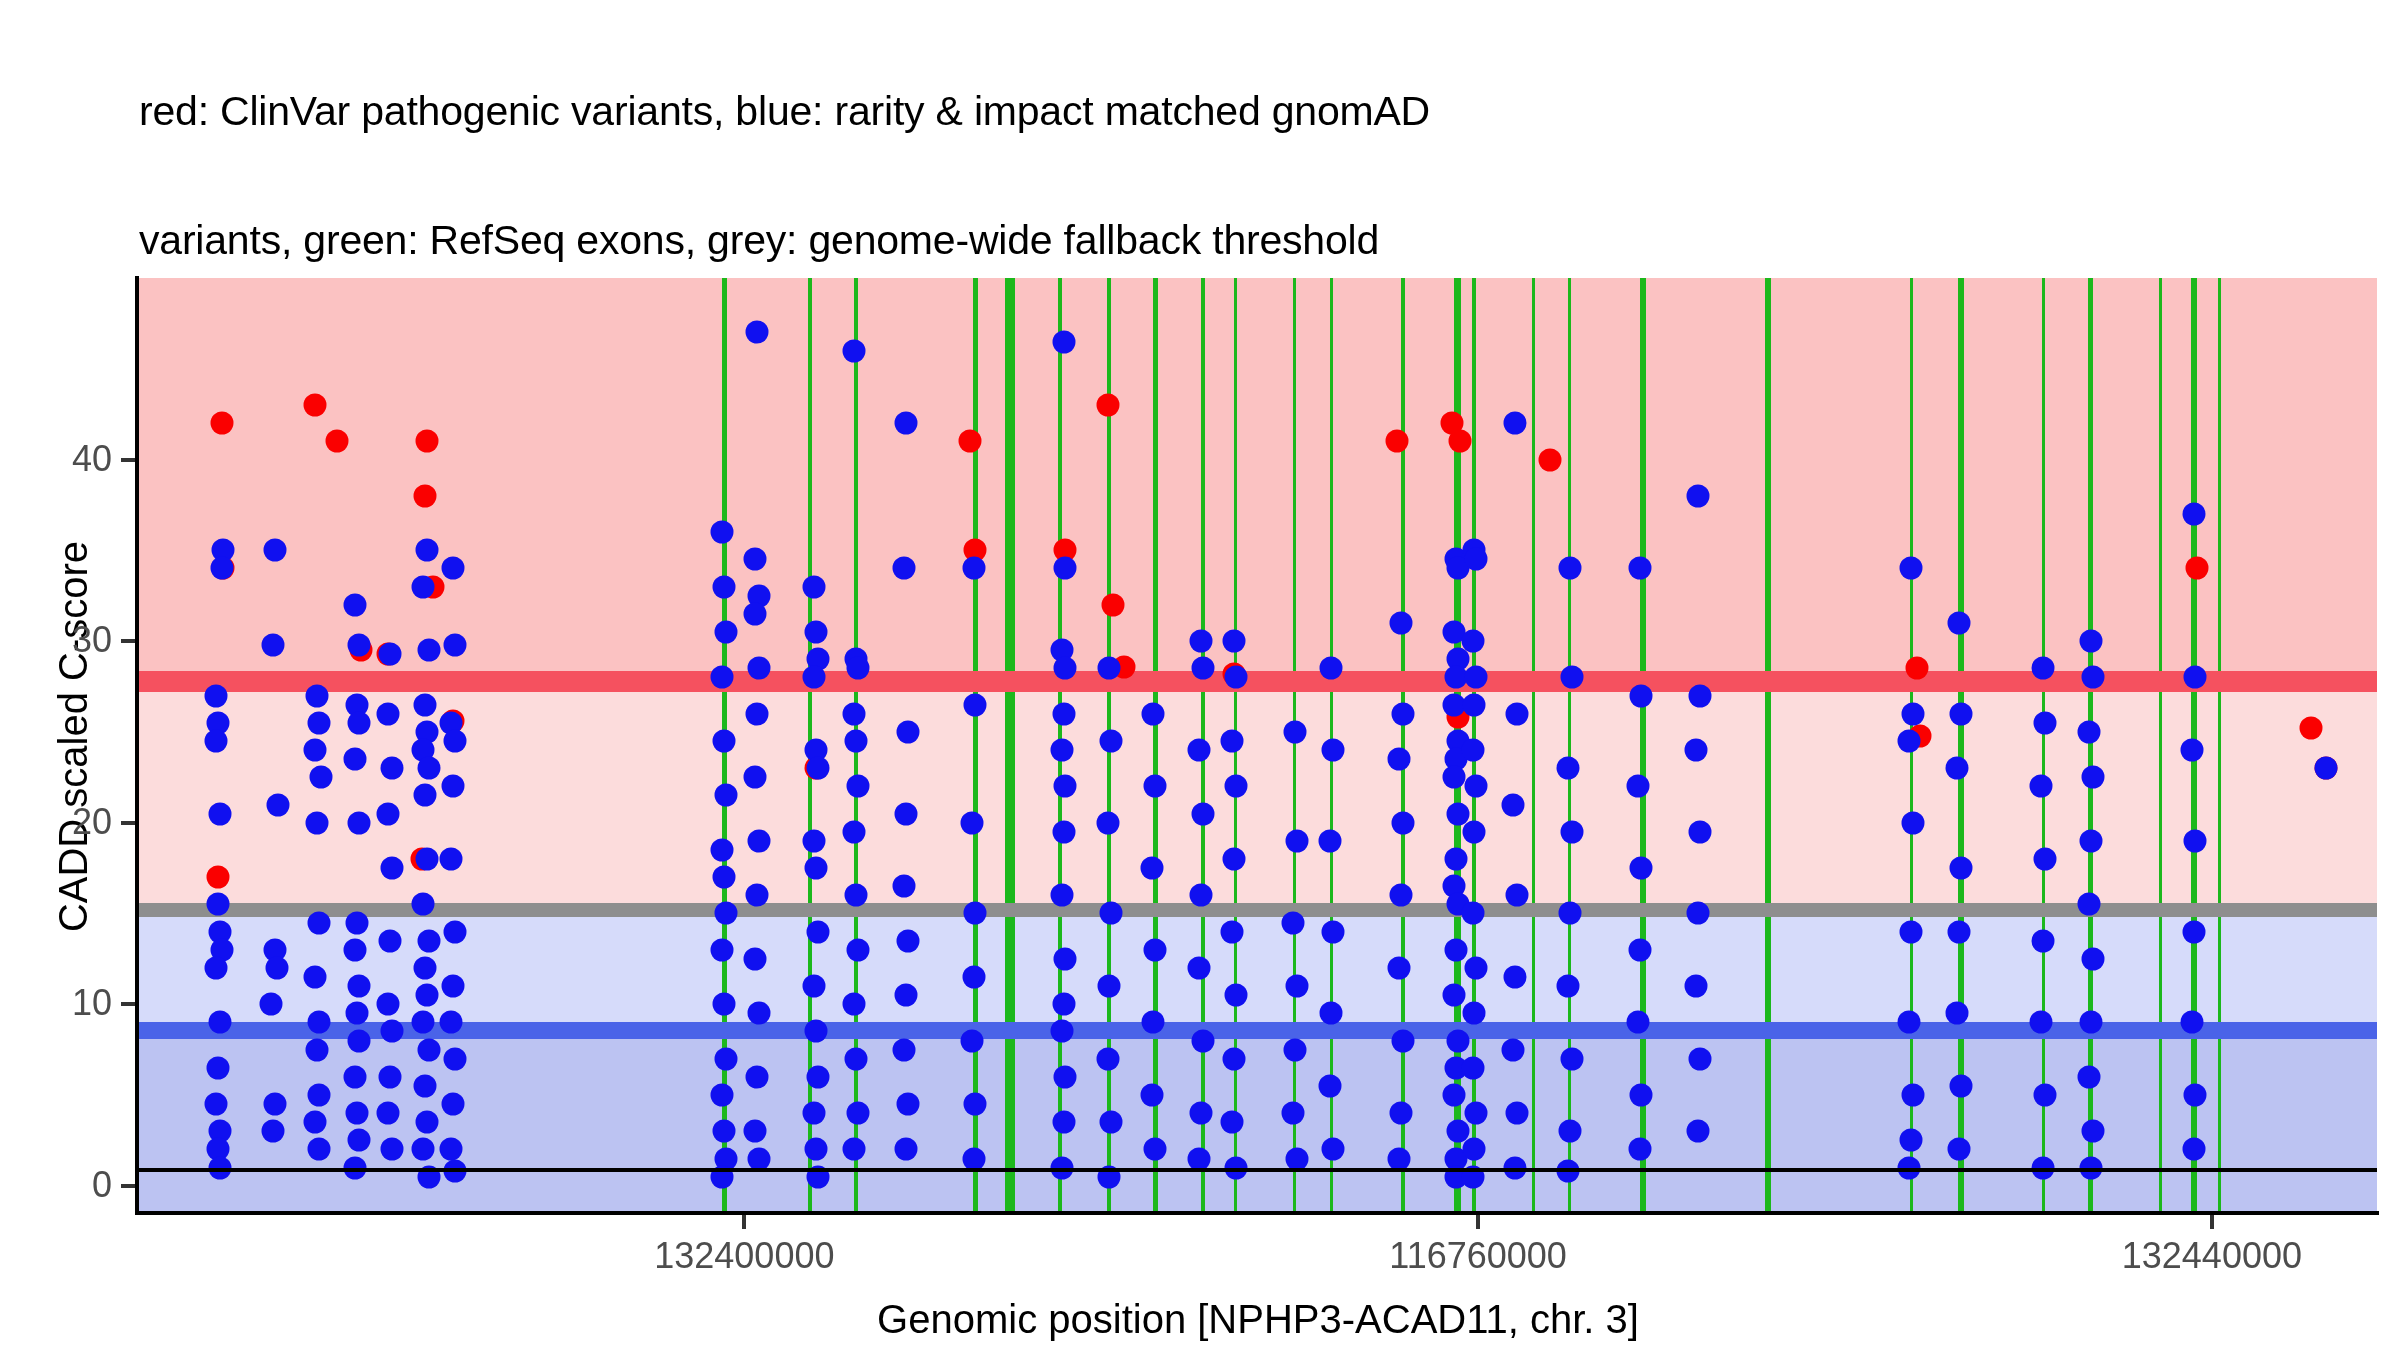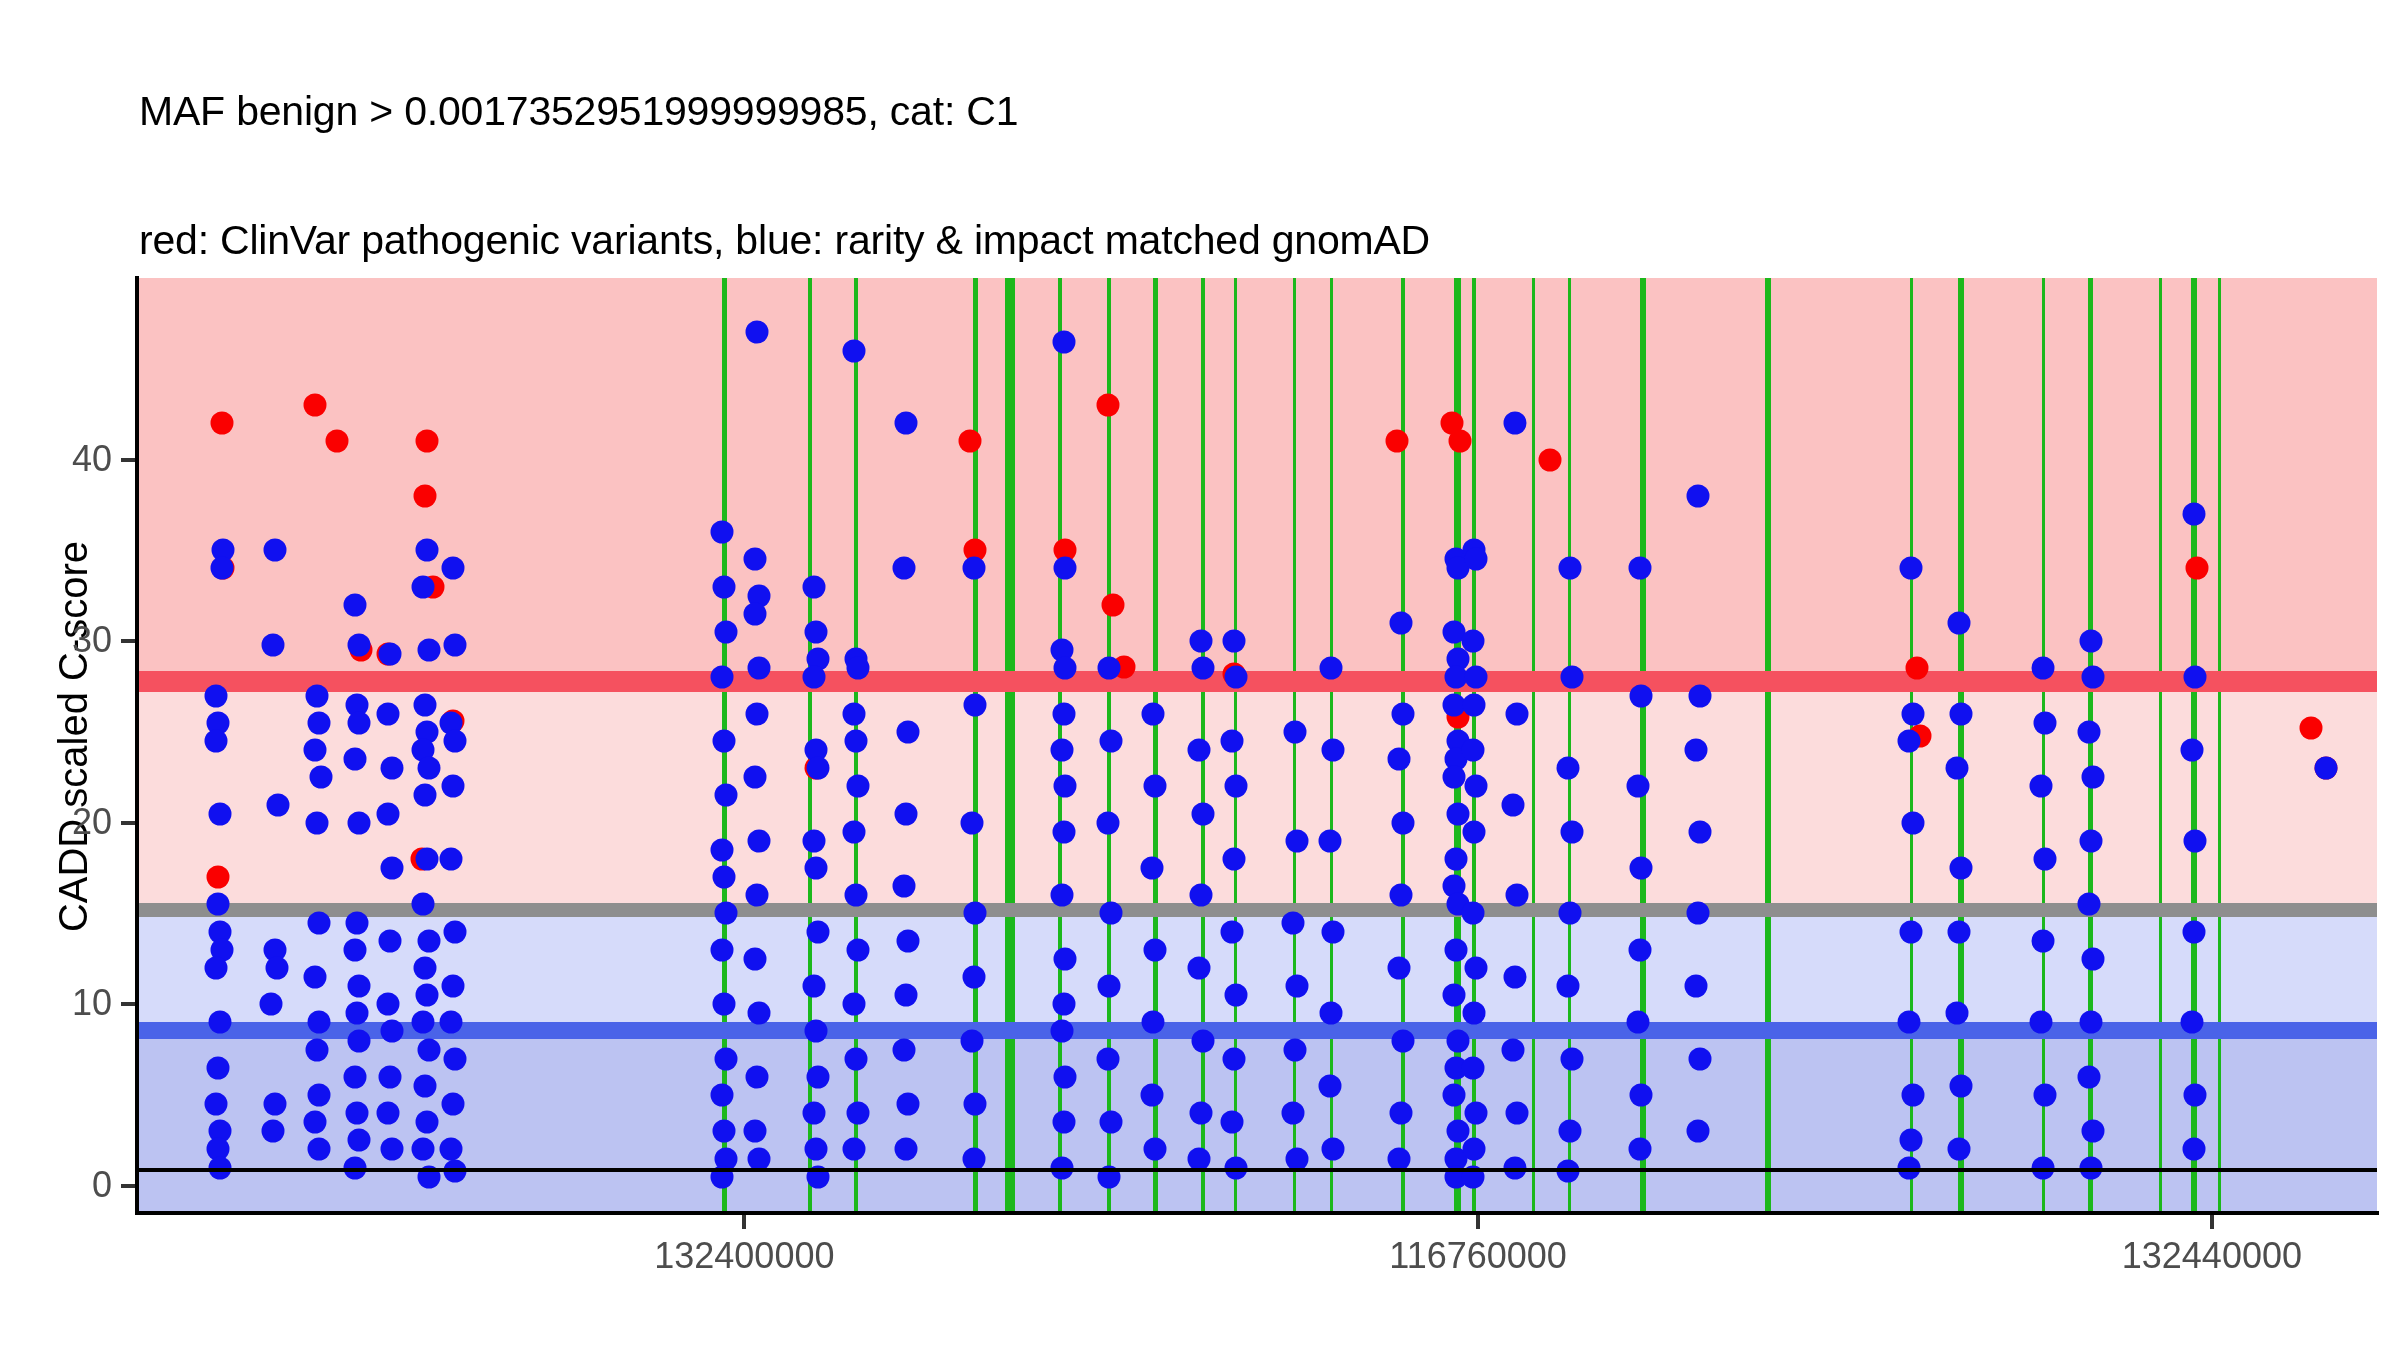--- a/index.html
+++ b/index.html
@@ -135,26 +135,26 @@
     border-radius: 50%;
     transform: translate(-50%, -50%);
   }
 </style>
 </head>
 <body>
 
 <div id="root">
 
   <div id="title-block">
-    <div>MAF benign &gt; 0.0017352951999999985, cat: C1</div>
     <div>red: ClinVar pathogenic variants, blue: rarity &amp; impact matched gnomAD</div>
     <div>variants, green: RefSeq exons, grey: genome-wide fallback threshold</div>
   </div>
 
   <div id="ylab">CADD scaled C-score</div>
+  <div id="xlab">Genomic position [NPHP3-ACAD11, chr. 3]</div>
 
   <div id="panel">
       <div class="band" style="top: 0px; height: 403.23px; background: rgb(251, 194, 194);"></div>
       <div class="band" style="top: 403.23px; height: 228.576px; background: rgb(252, 220, 220);"></div>
       <div class="band" style="top: 631.806px; height: 121.096px; background: rgb(214, 219, 250);"></div>
       <div class="band" style="top: 752.902px; height: 182.098px; background: rgb(188, 195, 242);"></div>
       <div class="exon" style="left: 582.682px; width: 5px; background: rgb(28, 184, 28);"></div>
       <div class="exon" style="left: 669.4px; width: 4px; background: rgb(28, 184, 28);"></div>
       <div class="exon" style="left: 715.261px; width: 4px; background: rgb(28, 184, 28);"></div>
       <div class="exon" style="left: 833.998px; width: 5px; background: rgb(28, 184, 28);"></div>

